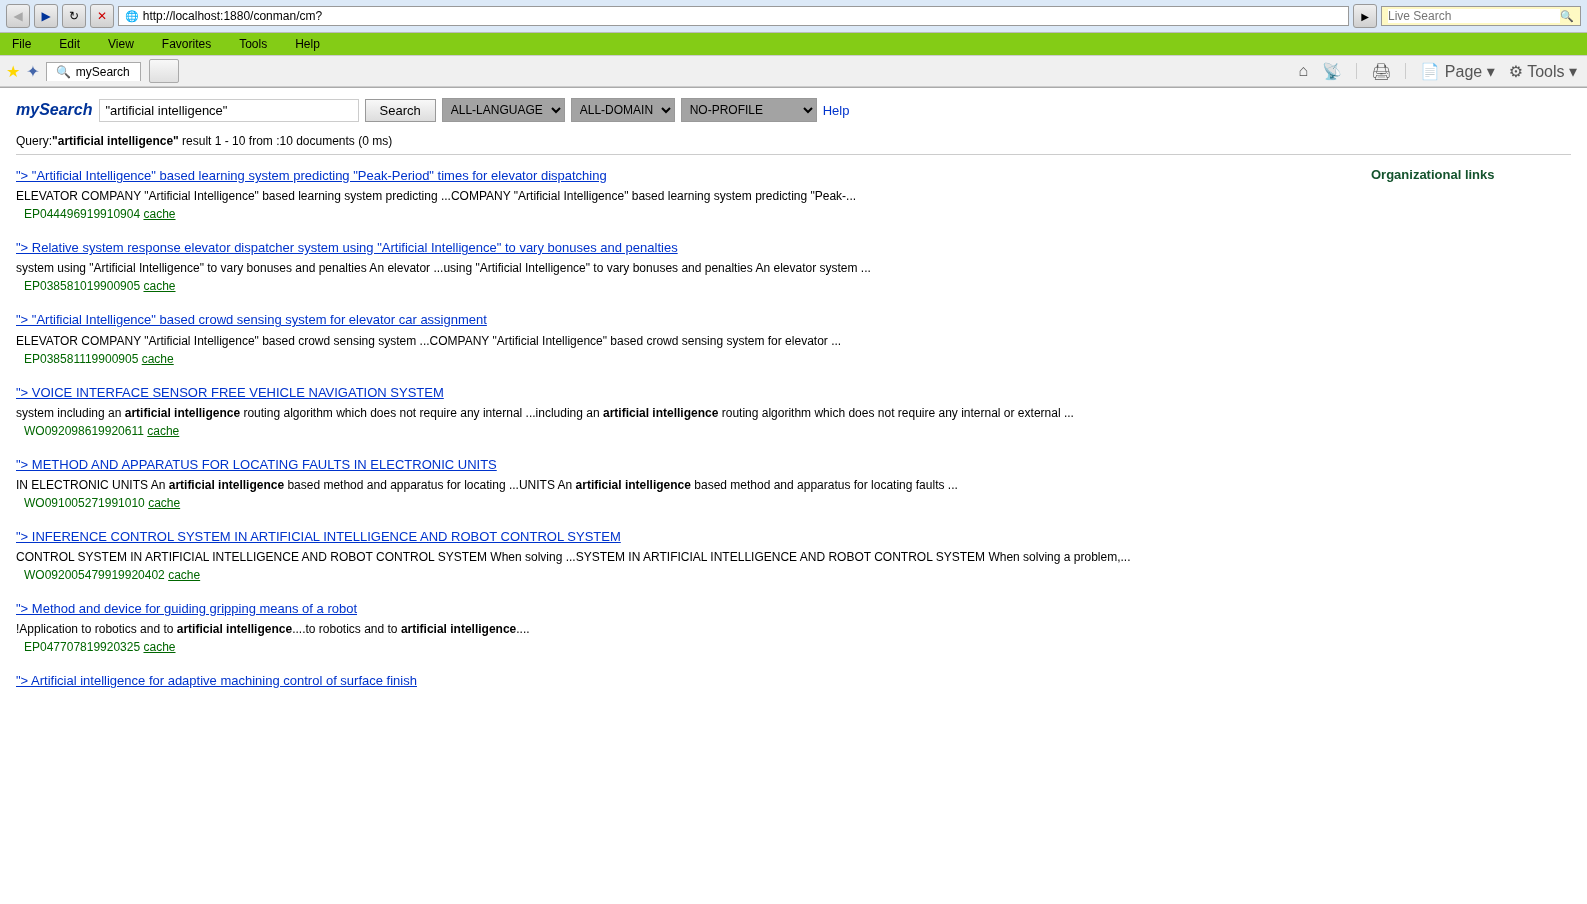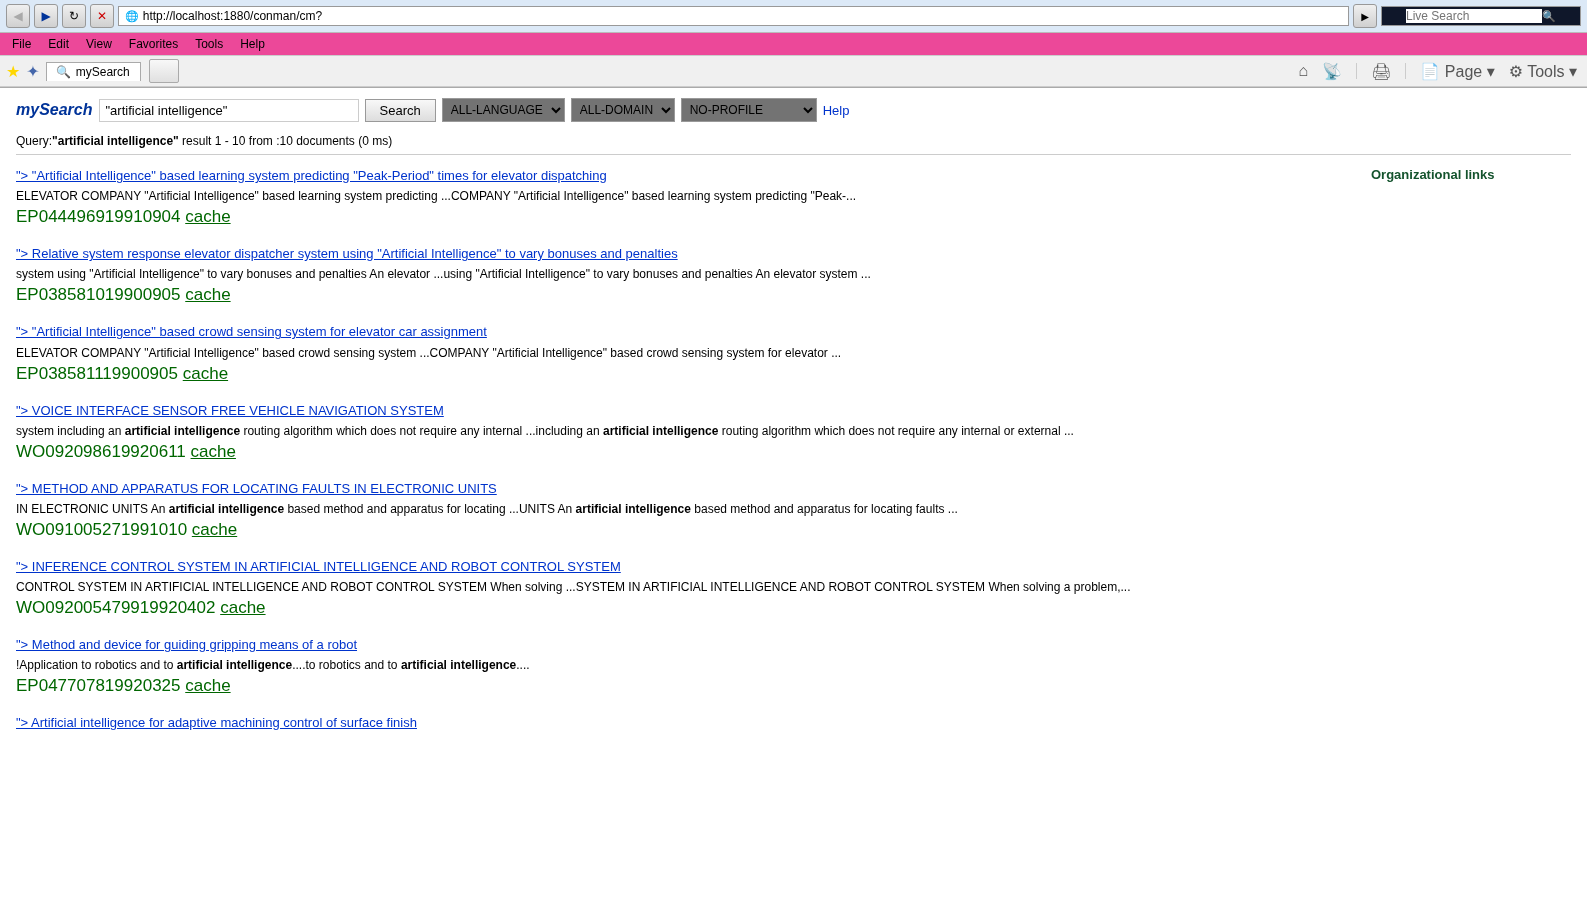--- a/index.html
+++ b/index.html
@@ -6,56 +6,56 @@
     body { font-family: Arial, sans-serif; font-size: 13px; background: #fff; color: #000; overflow-x: hidden; }
 
     
     .browser-chrome { background: #dce9f7; border-bottom: 1px solid #aaa; }
     .nav-bar { display: flex; align-items: center; padding: 4px 6px; gap: 4px; background: #dce9f7; border-bottom: 1px solid #bbb; }
     .nav-btn { width: 24px; height: 24px; background: linear-gradient(to bottom, #f0f0f0, #d0d0d0); border: 1px solid #999; border-radius: 3px; cursor: pointer; display: flex; align-items: center; justify-content: center; font-size: 12px; }
     .nav-btn.active { color: #003399; }
     .nav-btn.disabled { color: #aaa; }
     .address-bar { flex: 1; display: flex; align-items: center; background: #fff; border: 1px solid #999; padding: 2px 6px; font-size: 12px; }
     .address-bar input { border: none; outline: none; width: 100%; font-size: 12px; }
-    .search-bar-browser { width: 200px; background: #0f172a; border: 1px solid #999; padding: 2px 24px; display: flex; align-items: center; }
+    .search-bar-browser { width: 200px; background: #fef9c3; border: 1px solid #999; padding: 2px 6px; display: flex; align-items: center; }
     .search-bar-browser input { border: none; outline: none; width: 100%; font-size: 12px; color: #aaa; }
 
-    .menu-bar { display: flex; gap: 1px; padding: 2px 4px; background: #ec4899; border-bottom: 1px solid #ccc; }
+    .menu-bar { display: flex; gap: 12px; padding: 2px 4px; background: #84cc16; border-bottom: 1px solid #ccc; }
     .menu-item { padding: 2px 8px; font-size: 12px; cursor: pointer; }
 
     .toolbar { display: flex; align-items: center; padding: 3px 6px; background: #f0f0f0; border-bottom: 1px solid #ccc; gap: 6px; }
     .favorites-star { color: #ffd700; font-size: 16px; cursor: pointer; }
     .add-favorites { color: #4466aa; font-size: 16px; cursor: pointer; }
     .tab { display: flex; align-items: center; background: #fff; border: 1px solid #aaa; border-bottom: none; padding: 2px 10px; font-size: 12px; margin-right: 2px; }
     .toolbar-right { margin-left: auto; display: flex; align-items: center; gap: 6px; }
     .toolbar-icon { font-size: 16px; cursor: pointer; color: #555; padding: 2px 4px; }
 
     
     .page-content { padding: 10px 16px; }
 
     .search-form { display: flex; align-items: center; gap: 6px; margin-bottom: 12px; }
     .my-search-label { font-size: 16px; font-weight: bold; color: #003399; font-style: italic; }
     .search-input { width: 260px; padding: 3px 6px; border: 1px solid #ccc; font-size: 13px; }
     .search-btn { padding: 3px 14px; font-size: 13px; background: linear-gradient(to bottom, #f8f8f8, #ddd); border: 1px solid #999; cursor: pointer; }
-    .dropdown { padding: 3px 4px; font-size: 12px; border: 1px solid #999; background: #737373; cursor: pointer; }
+    .dropdown { padding: 3px 4px; font-size: 12px; border: 1px solid #999; background: #a3a3a3; cursor: pointer; }
     .help-link { color: #0033cc; font-size: 13px; cursor: pointer; text-decoration: none; }
 
     .query-info { font-size: 12px; margin-bottom: 12px; padding-bottom: 6px; border-bottom: 1px solid #ccc; }
     .query-info strong { font-weight: bold; }
 
     .results-container { display: flex; gap: 20px; }
     .results-main { flex: 1; }
     .results-sidebar { width: 200px; }
     .sidebar-title { font-size: 13px; font-weight: bold; color: #14532d; }
 
     .result-item { margin-bottom: 18px; }
     .result-title { color: #0033cc; font-size: 13px; cursor: pointer; text-decoration: underline; line-height: 1.4; }
     .result-snippet { font-size: 12px; color: #000; margin: 2px 0; line-height: 1.5; }
     .result-snippet b { font-weight: bold; }
-    .result-meta { font-size: 17px; color: #006600; margin-top: 2px; }
+    .result-meta { font-size: 12px; color: #006600; margin-top: 2px; margin-left: 8px; }
     .cache-link { color: #006600; text-decoration: underline; cursor: pointer; }
   </style>
 </head>
 <body>
 
 <div class="browser-chrome">
 
   <div class="nav-bar">
     <button class="nav-btn disabled">◀</button>
     <button class="nav-btn active">▶</button>

